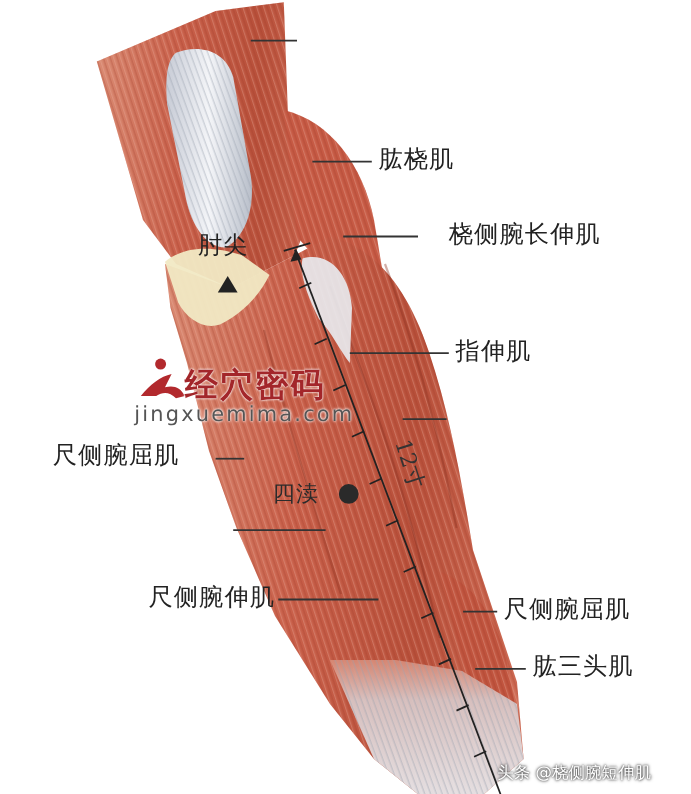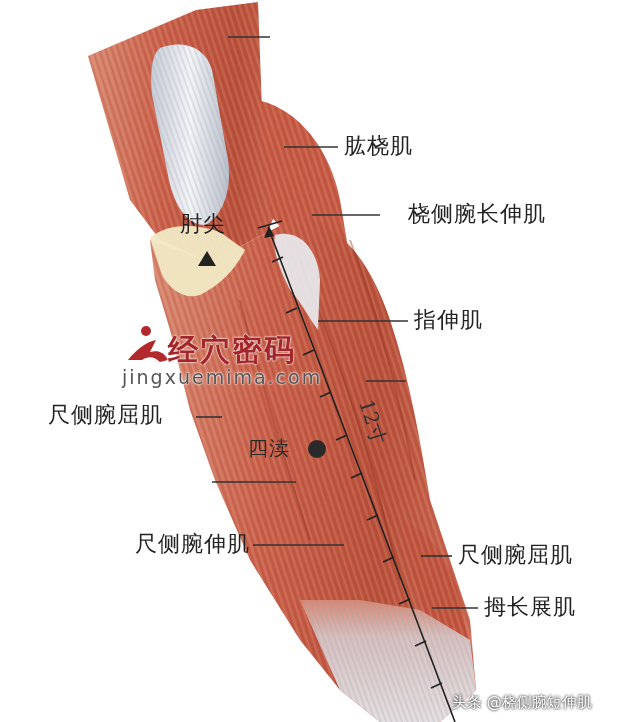--- a/index.html
+++ b/index.html
@@ -160,21 +160,21 @@
   </svg>
 
   <div class="label" style="left:344px; top:135px;">肱桡肌</div>
   <div class="label" style="left:408px; top:203px;">桡侧腕长伸肌</div>
   <div class="label" style="left:180px; top:213px;">肘尖</div>
   <div class="label" style="left:414px; top:309px;">指伸肌</div>
   <div class="label" style="left:48px; top:404px;">尺侧腕屈肌</div>
   <div class="label acu-label" style="left:248px; top:438px;">四渎</div>
   <div class="label" style="left:135px; top:533px;">尺侧腕伸肌</div>
   <div class="label" style="left:458px; top:544px;">尺侧腕屈肌</div>
-  <div class="label" style="left:484px; top:596px;">拇长展肌</div>
+  <div class="label" style="left:484px; top:596px;">肱三头肌</div>
 
   <div class="scale-label" style="left:378px; top:396px;">12寸</div>
 
   <div class="wm-cn" style="left:168px; top:330px;">经穴密码</div>
   <div class="wm-url" style="left:122px; top:366px;">jingxuemima.com</div>
 
   <div class="credit" style="left:452px; top:693px;">头条 @桡侧腕短伸肌</div>
 </div>
 
 </body></html>

